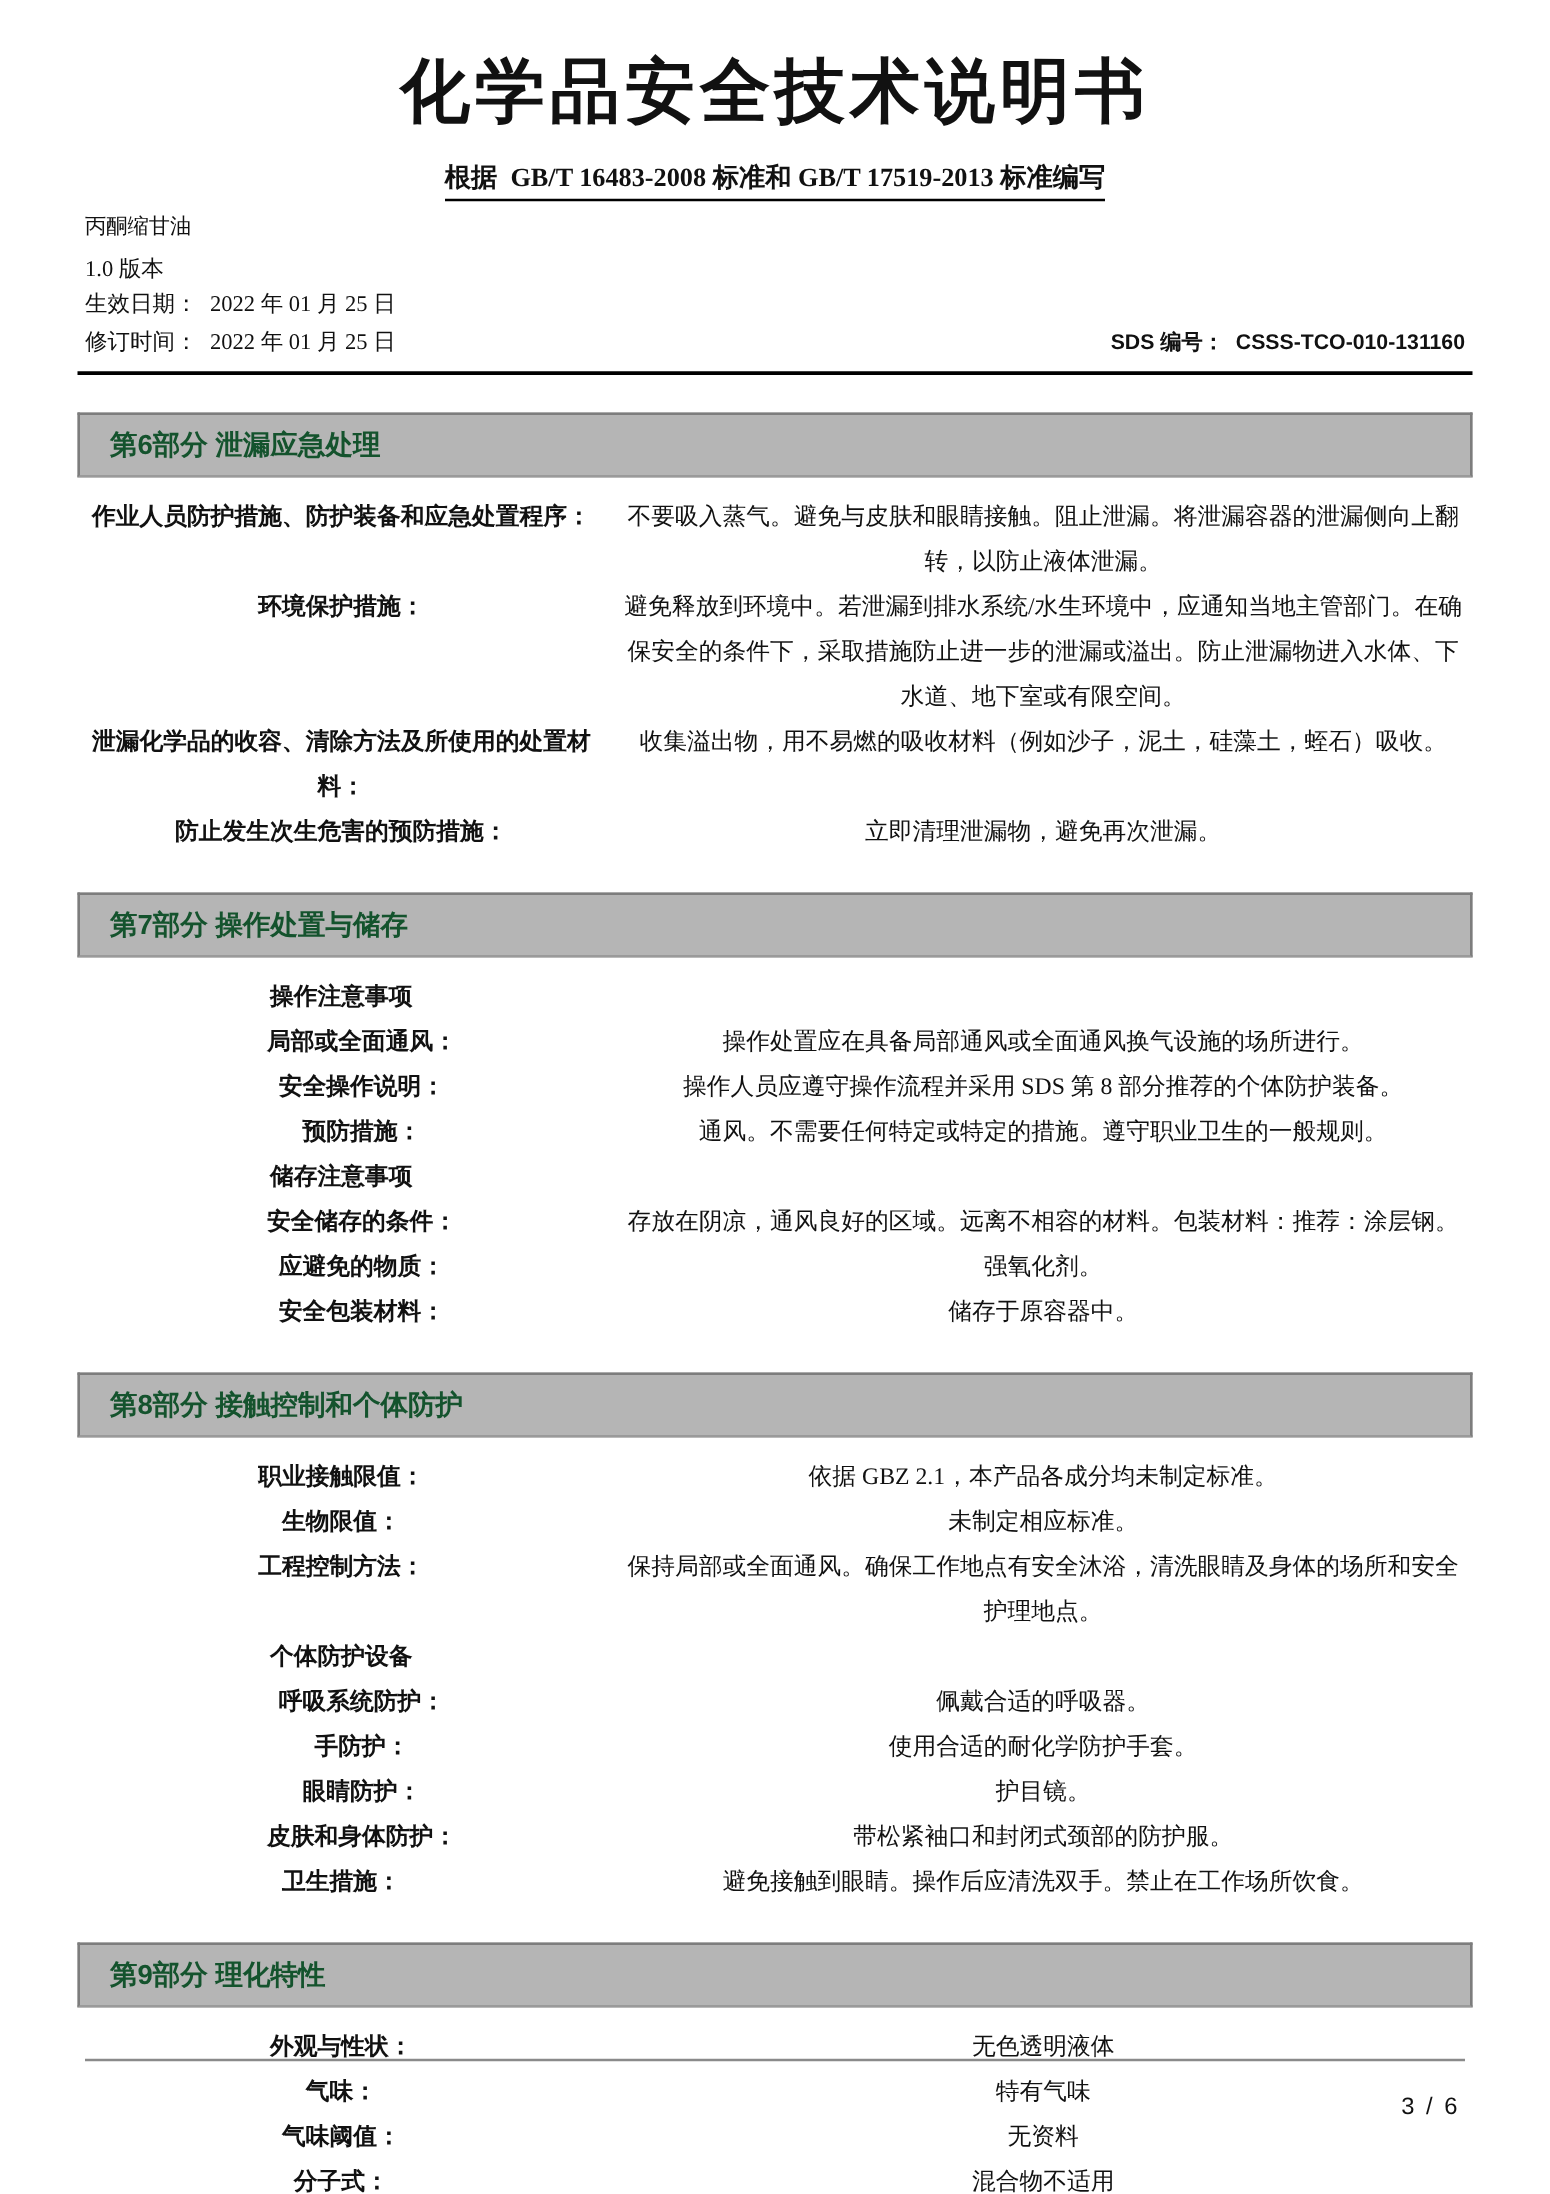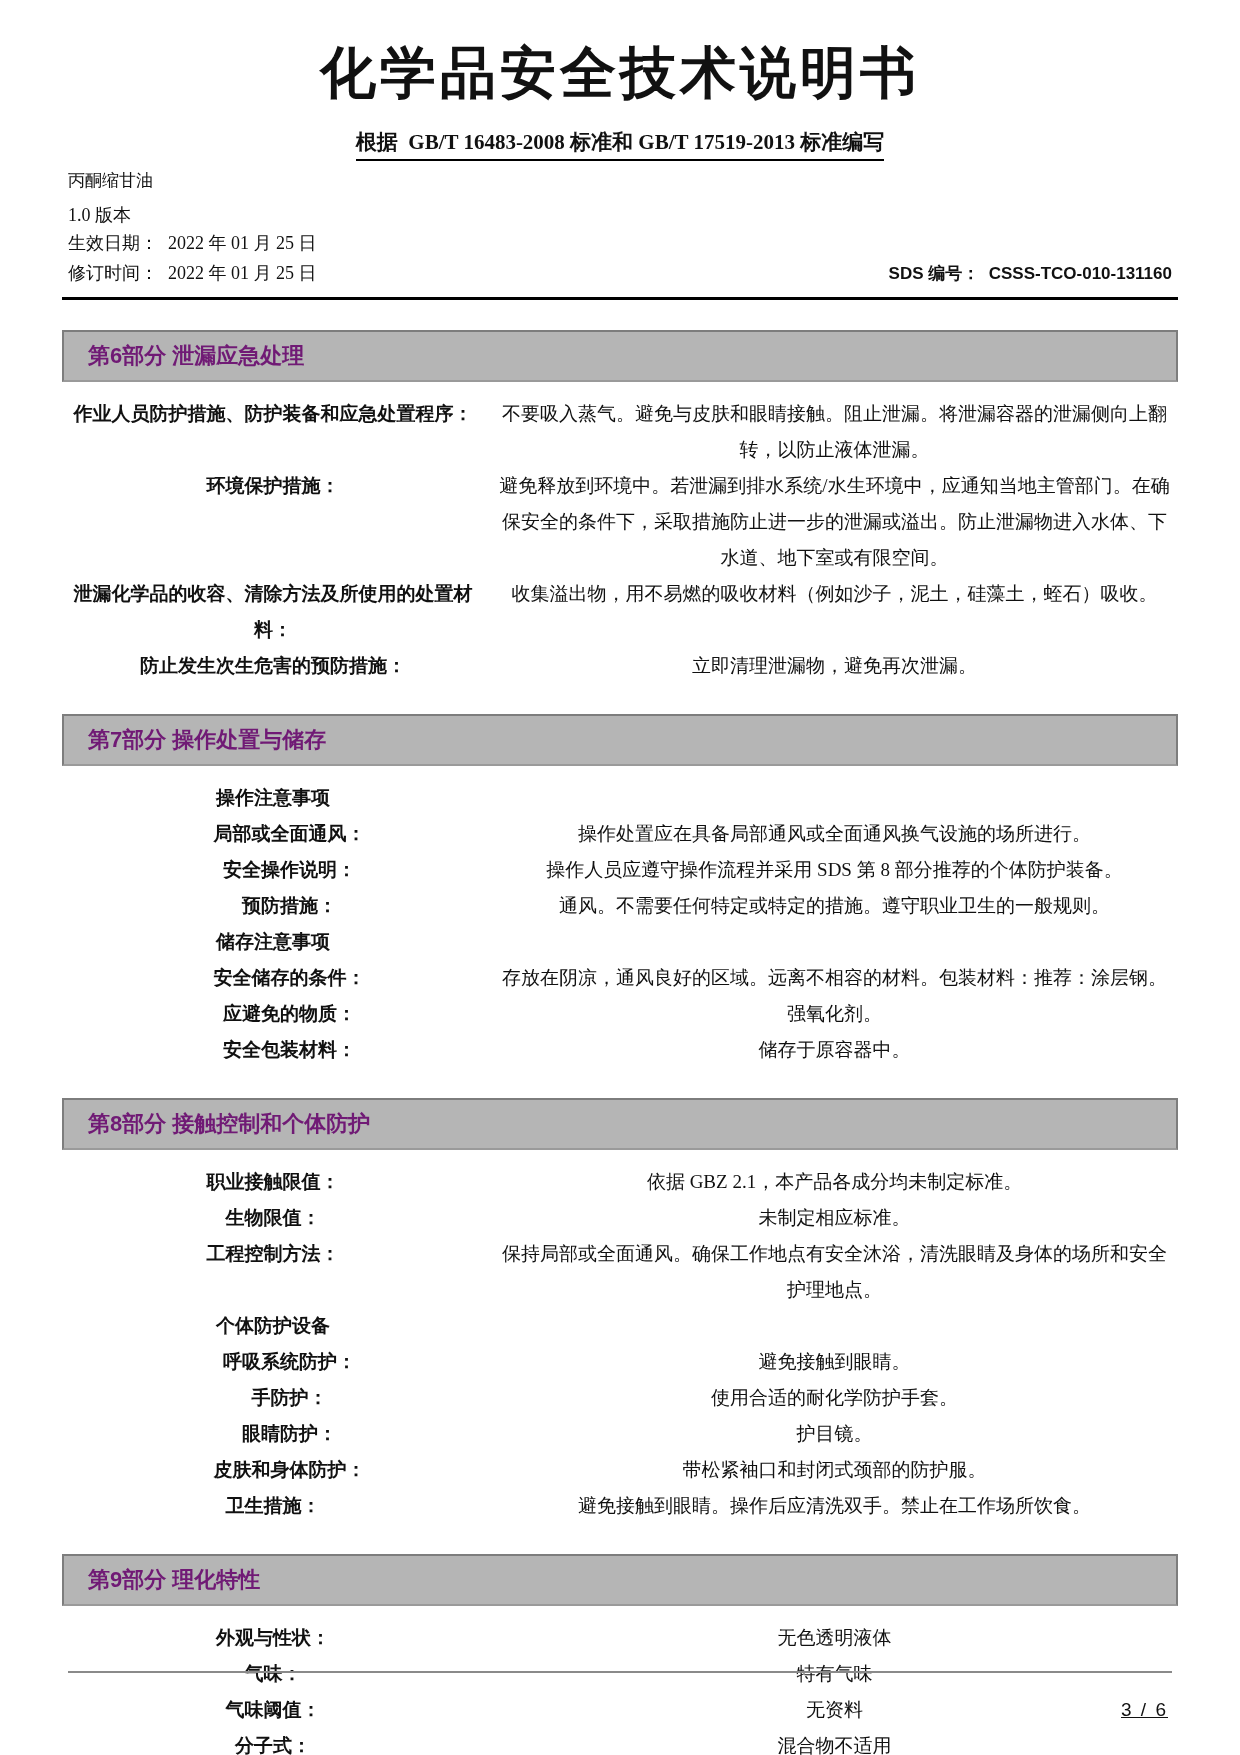--- a/index.html
+++ b/index.html
@@ -62,40 +62,40 @@
     background: #b5b5b5;
     border: 2px solid #7d7d7d;
     border-bottom-color: #9a9a9a;
     margin: 0 -6px 14px -6px;
     padding: 9px 0 9px 24px;
   }
   .section-heading {
     font-family: "Liberation Sans", sans-serif;
     font-size: 22px;
     font-weight: 700;
-    color: #701a75;
+    color: #14532d;
   }
   .row { display: flex; align-items: flex-start; text-align: center; }
   .label {
     flex: 0 0 429px;
     padding-right: 19px;
     font-family: "Liberation Sans", sans-serif;
     font-weight: 700;
     font-size: 19px;
     line-height: 36px;
   }
   .row.indent .label { padding-left: 33px; }
   .value {
     flex: 1 1 auto;
     font-size: 19px;
     line-height: 36px;
   }
 
   
-  .footer { position: absolute; left: 0; right: 0; bottom: 0; height: 84px; text-decoration: underline; }
+  .footer { position: absolute; left: 0; right: 0; bottom: 0; height: 108px; }
   .foot-rule {
     height: 0;
     border-top: 2px solid #8a8a8a;
     margin: 0 68px;
   }
   .page-number {
     text-align: right;
     font-family: "Liberation Sans", sans-serif;
     font-size: 19px;
     margin: 26px 72px 0 0;
@@ -204,21 +204,21 @@
     <div class="row">
       <div class="label">工程控制方法：</div>
       <div class="value">保持局部或全面通风。确保工作地点有安全沐浴，清洗眼睛及身体的场所和安全护理地点。</div>
     </div>
     <div class="row">
       <div class="label">个体防护设备</div>
       <div class="value"></div>
     </div>
     <div class="row indent">
       <div class="label">呼吸系统防护：</div>
-      <div class="value">避免接触到眼睛。</div>
+      <div class="value">佩戴合适的呼吸器。</div>
     </div>
     <div class="row indent">
       <div class="label">手防护：</div>
       <div class="value">使用合适的耐化学防护手套。</div>
     </div>
     <div class="row indent">
       <div class="label">眼睛防护：</div>
       <div class="value">护目镜。</div>
     </div>
     <div class="row indent">

